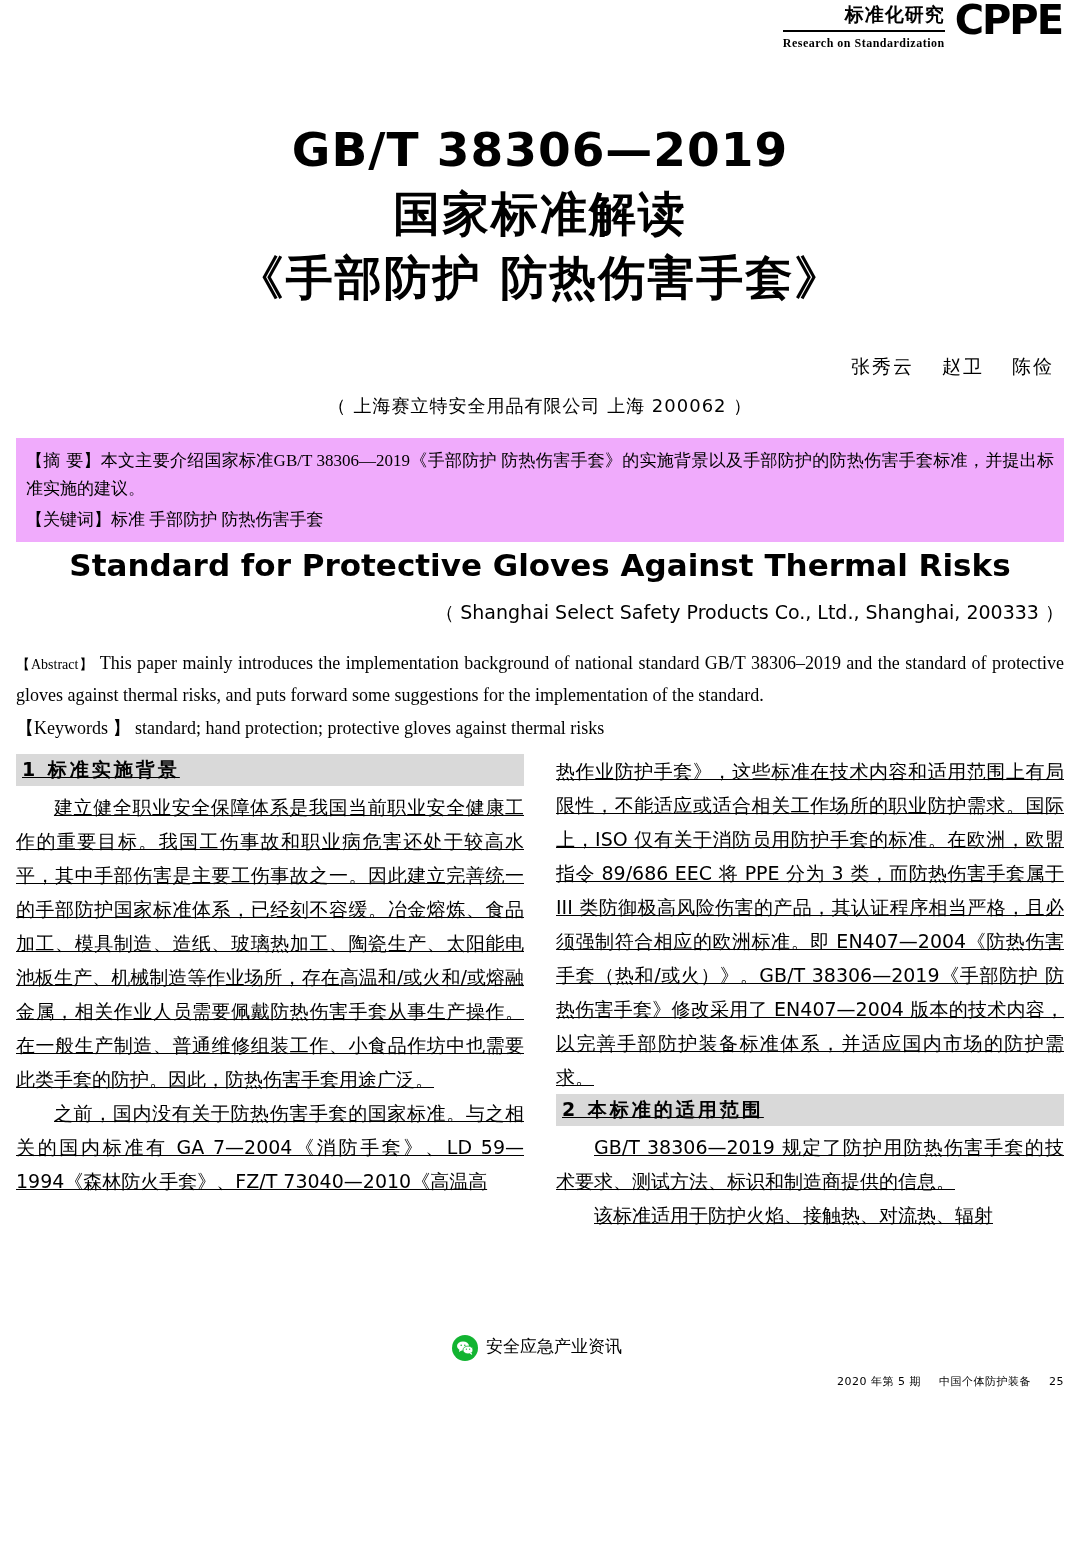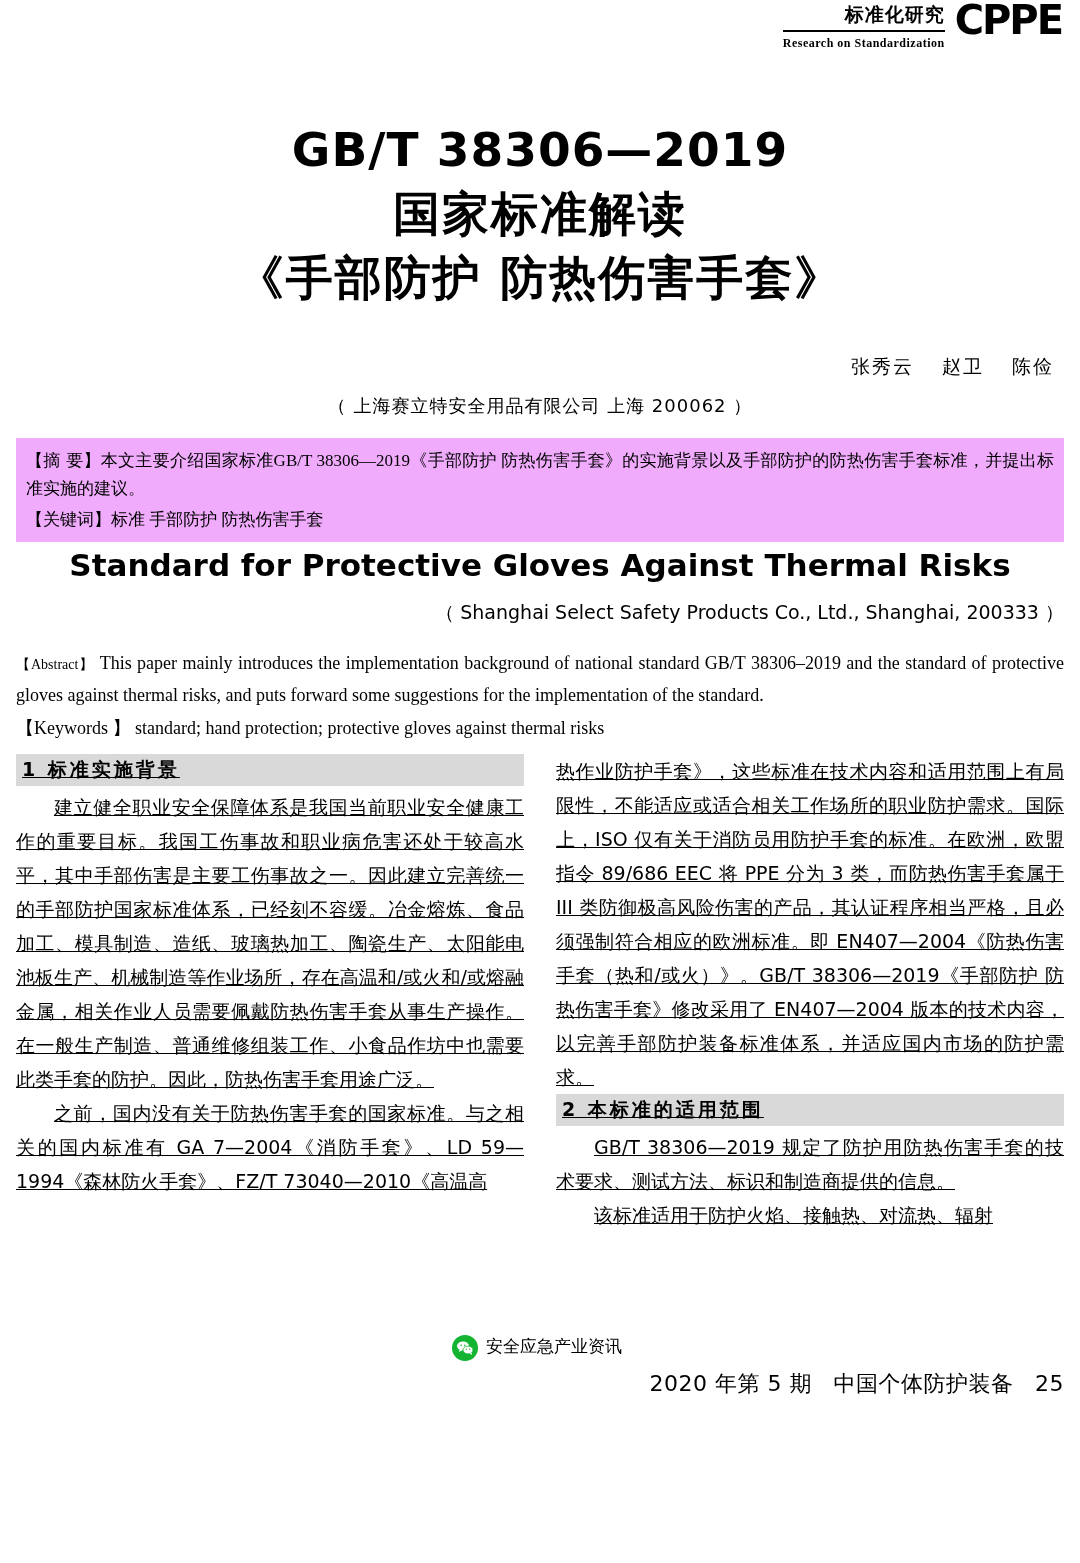--- a/index.html
+++ b/index.html
@@ -209,23 +209,23 @@
   }
   .wechat-icon svg { display: block; }
   .wechat-text {
     font-family: "DejaVu Sans", "Liberation Sans", sans-serif;
     font-size: 17px;
     color: #000;
   }
   .footer {
     position: absolute;
     right: 16px;
-    bottom: 6px;
-    font-family: "DejaVu Sans", "Liberation Sans", sans-serif;
-    font-size: 22px;
+    bottom: 16px;
+    font-family: "DejaVu Sans", "Liberation Sans", sans-serif;
+    font-size: 11px;
     letter-spacing: 0.5px;
   }
   .footer span { margin-left: 14px; }
 </style>
 </head>
 <body>
 
 <div class="page">
 
   <div class="header">

